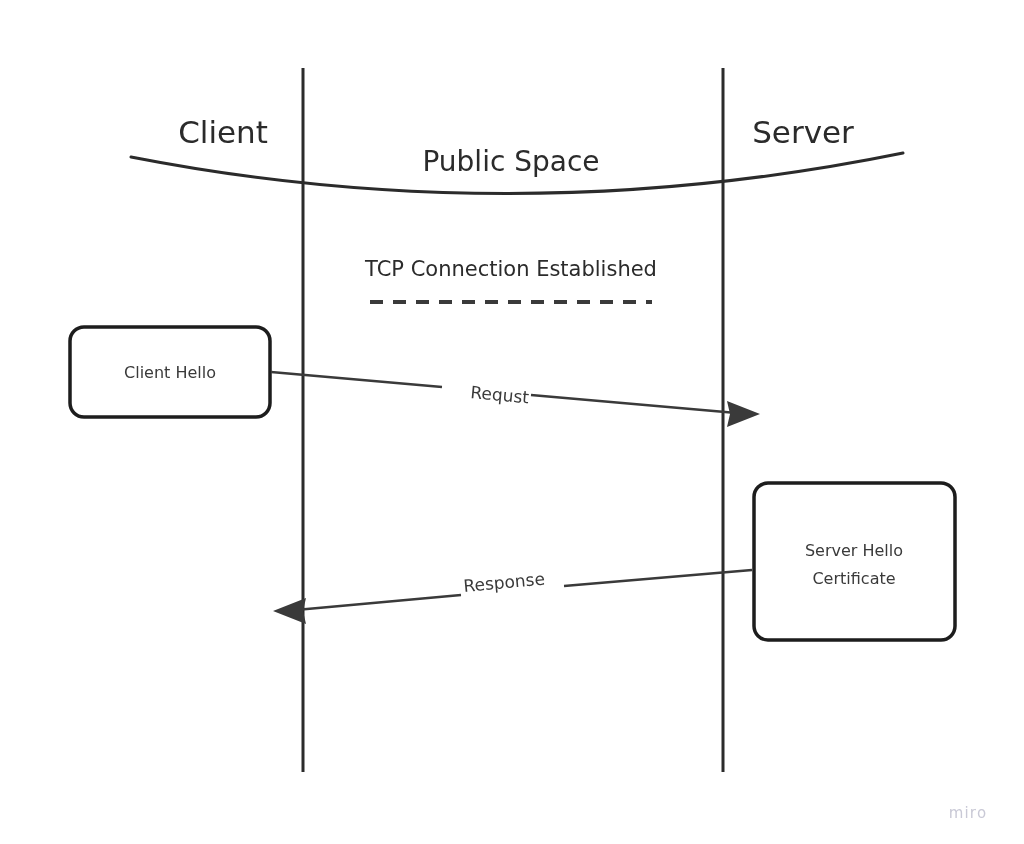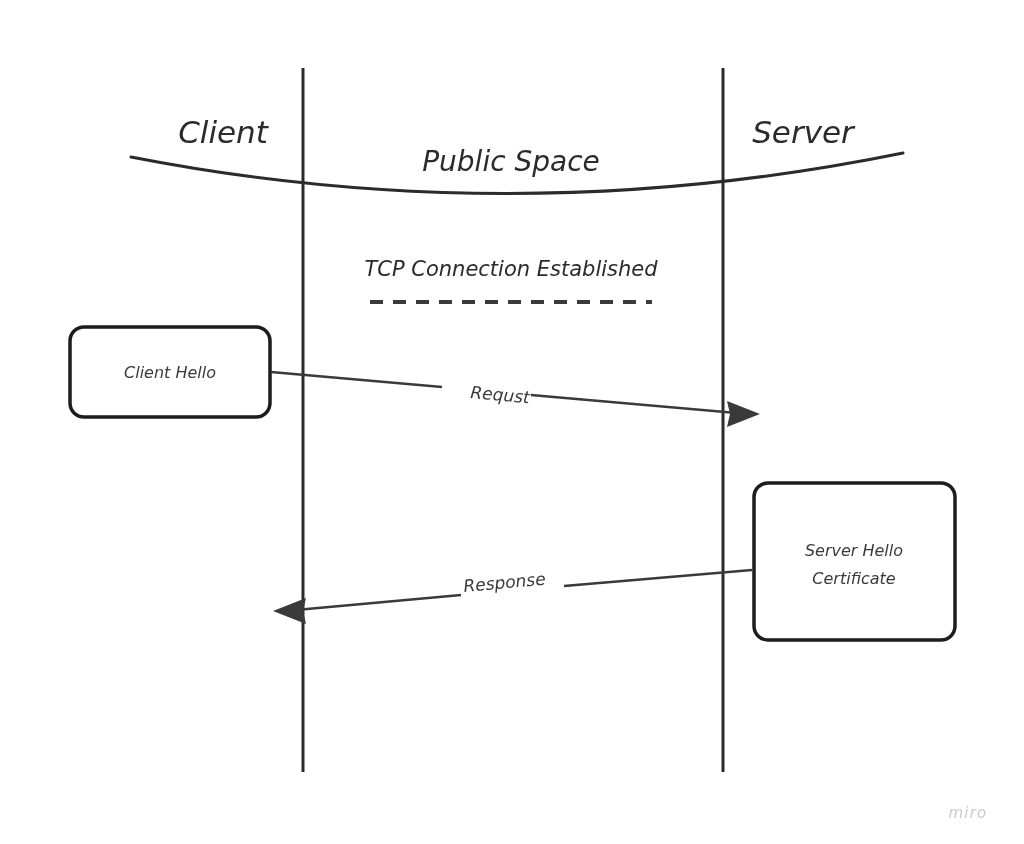--- a/index.html
+++ b/index.html
@@ -12,21 +12,20 @@
     width: 1024px;
     height: 844px;
     overflow: hidden;
     font-family: "DejaVu Sans", "Liberation Sans", sans-serif;
   }
   #canvas {
     position: relative;
     width: 1024px;
     height: 844px;
     background: #ffffff;
-    font-style: italic;
   }
   #diagram-svg {
     position: absolute;
     left: 0;
     top: 0;
     width: 1024px;
     height: 844px;
   }
   .svg-label {
     fill: #333333;

